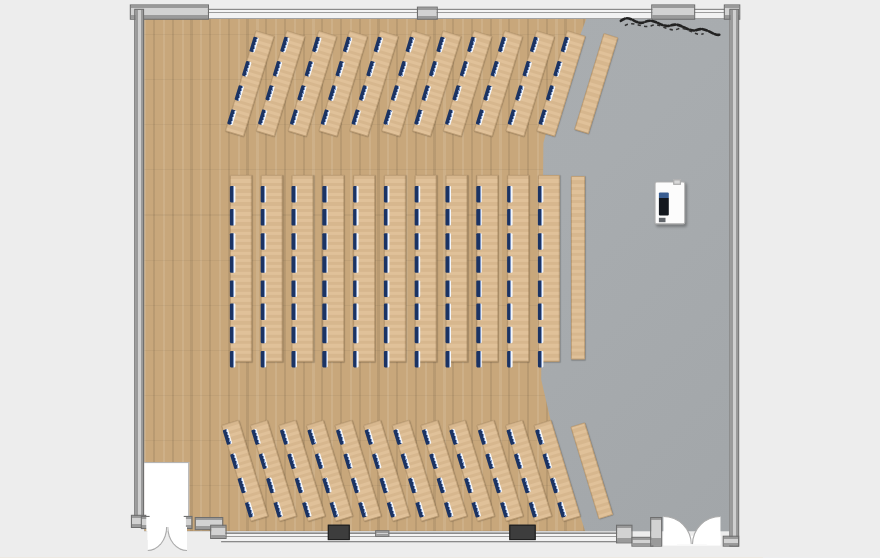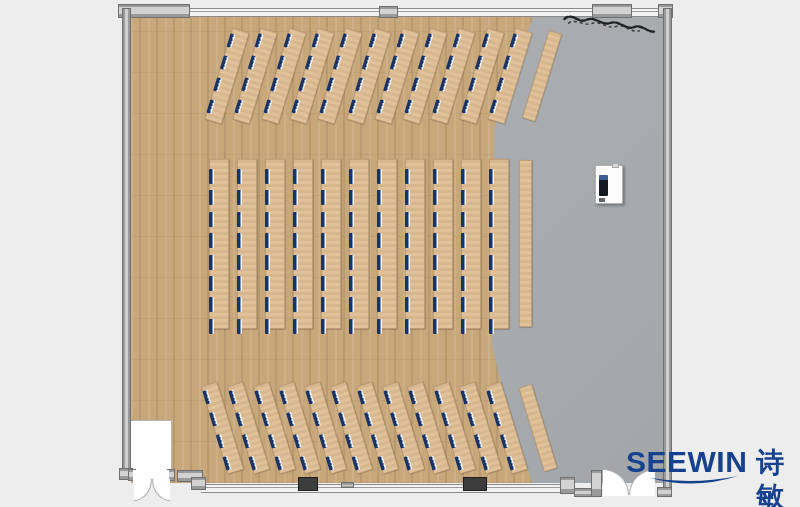--- a/index.html
+++ b/index.html
@@ -369,21 +369,14 @@
     <div class="abs podium-screen"></div>
     <div class="abs podium-chip"></div>
     <div class="abs podium-tab"></div>
   </div>
 
   <svg class="abs plant" viewBox="0 0 105 26">
     <path d="M6,10 C14,2 20,14 28,9 S44,14 52,10 S68,16 76,12 S92,18 98,14" fill="none" stroke="#222" stroke-width="2.4" stroke-dasharray="4 2" stroke-linecap="round"></path>
     <path d="M10,14 C18,8 26,16 34,12 S50,17 58,13 S74,19 82,15" fill="none" stroke="#333" stroke-width="1.4" stroke-dasharray="3 3"></path>
   </svg>
 
-  <div class="abs logo">
-    <span class="logo-en">SEEWIN</span>
-    <svg class="logo-swoosh" viewBox="0 0 92 13">
-      <path d="M2,3 Q46,15 90,1 Q46,10 2,3 Z" fill="var(--logo-blue,#16418f)"></path>
-    </svg>
-    <span class="logo-cn">诗敏</span>
-  </div>
 
 </div>
 
 </body></html>

